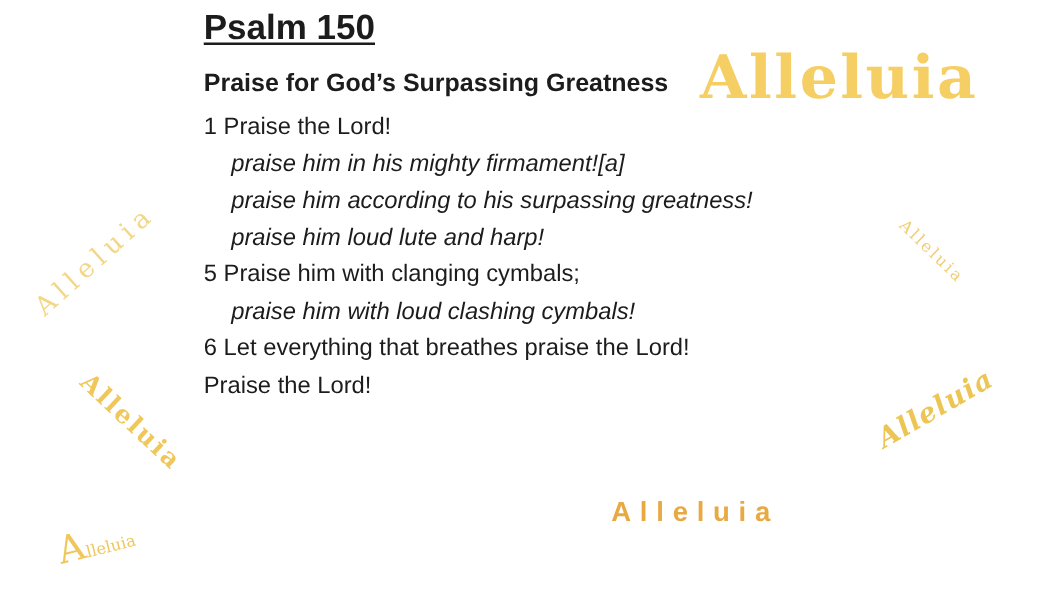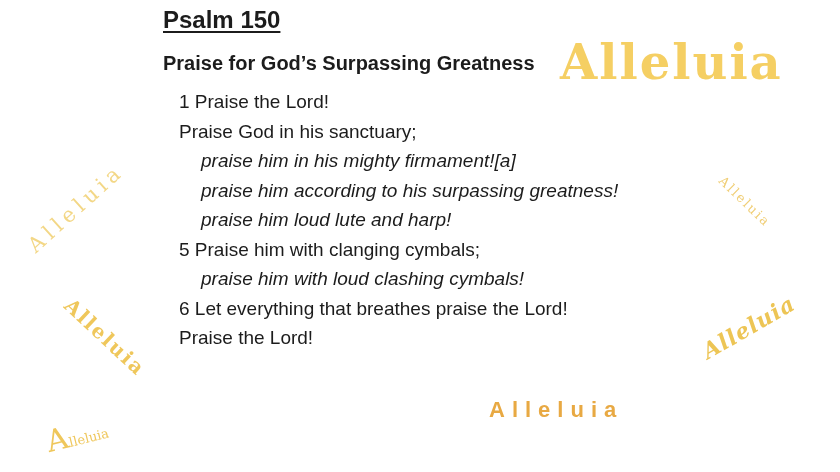--- a/index.html
+++ b/index.html
@@ -3,27 +3,27 @@
 <meta charset="utf-8">
 <style>
   html,body { margin:0; padding:0; background:#ffffff; }
   .page {
     position:relative; width:840px; height:472px;
     background:#ffffff; overflow:hidden;
     font-family:"Liberation Sans", sans-serif;
   }
   .header { position:absolute; left:163px; top:6px; z-index:3; }
   .title {
-    margin:0; font-size:24px; font-weight:bold; color:#1c1c1c;
+    margin:0; font-size:28px; font-weight:bold; color:#1c1c1c;
     text-decoration:underline; text-decoration-thickness:2px; text-underline-offset:3px;
     display:inline-block;
   }
   .subtitle { margin:18px 0 0 0; font-size:20px; font-weight:bold; color:#1c1c1c; }
   .psalm {
-    position:absolute; left:179px; top:87px; z-index:2;
+    position:absolute; left:163px; top:87px; z-index:2;
     font-size:19px; line-height:29.5px; color:#1c1c1c; white-space:nowrap;
   }
   .line.indent { padding-left:22px;font-style:italic; }
 
   .deco {
     position:absolute; white-space:nowrap; z-index:1;
     font-family:"DejaVu Serif", serif; line-height:1;
   }
   .deco-top-right {
     left:560px; top:38px; font-size:48px; font-weight:bold;
@@ -69,21 +69,20 @@
   <div class="deco deco-right-middle">Alleluia</div>
   <div class="deco deco-bottom-center">Alleluia</div>
 
   <div class="header">
     <h1 class="title">Psalm 150</h1>
     <h2 class="subtitle">Praise for God’s Surpassing Greatness</h2>
   </div>
 
   <div class="psalm">
     <div class="line">1 Praise the Lord!</div>
-    <div class="line">Praise God in his sanctuary;</div>
     <div class="line indent">praise him in his mighty firmament![a]</div>
     <div class="line indent">praise him according to his surpassing greatness!</div>
     <div class="line indent">praise him loud lute and harp!</div>
     <div class="line">5 Praise him with clanging cymbals;</div>
     <div class="line indent">praise him with loud clashing cymbals!</div>
     <div class="line">6 Let everything that breathes praise the Lord!</div>
     <div class="line">Praise the Lord!</div>
   </div>
 
 </div>

